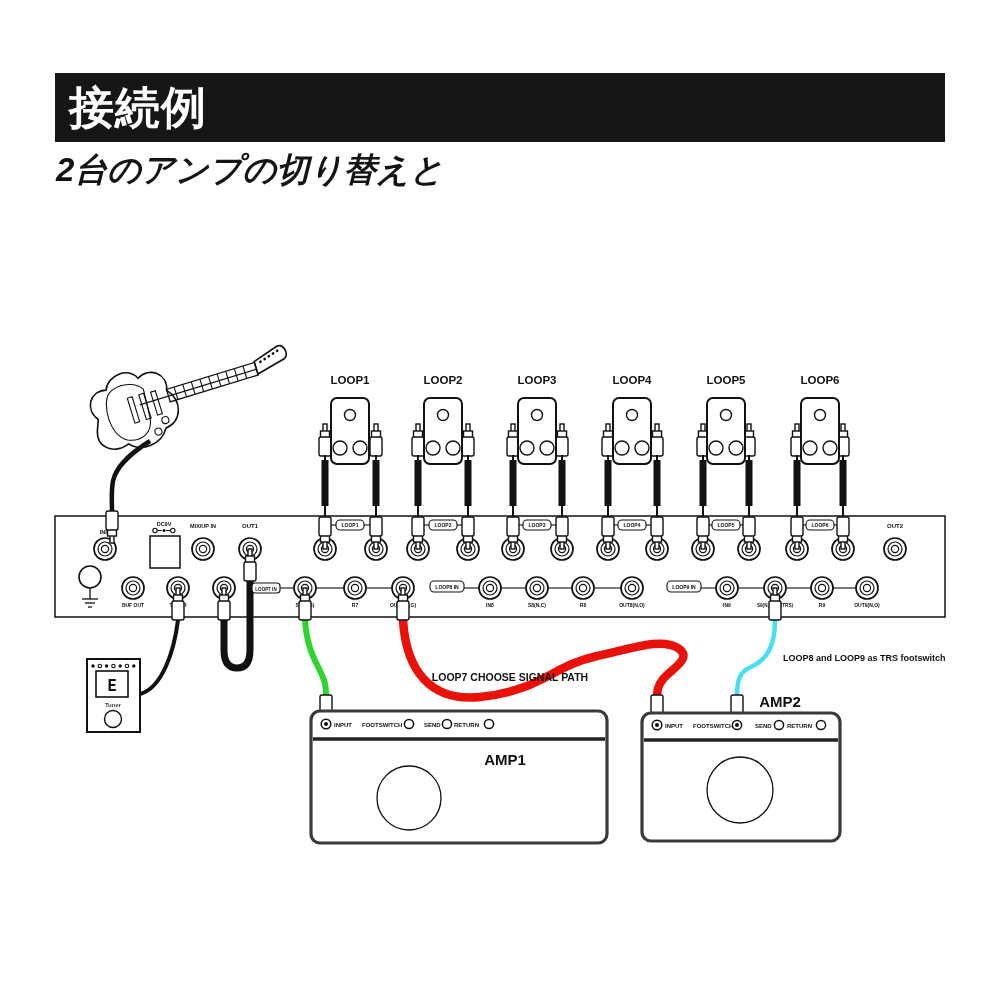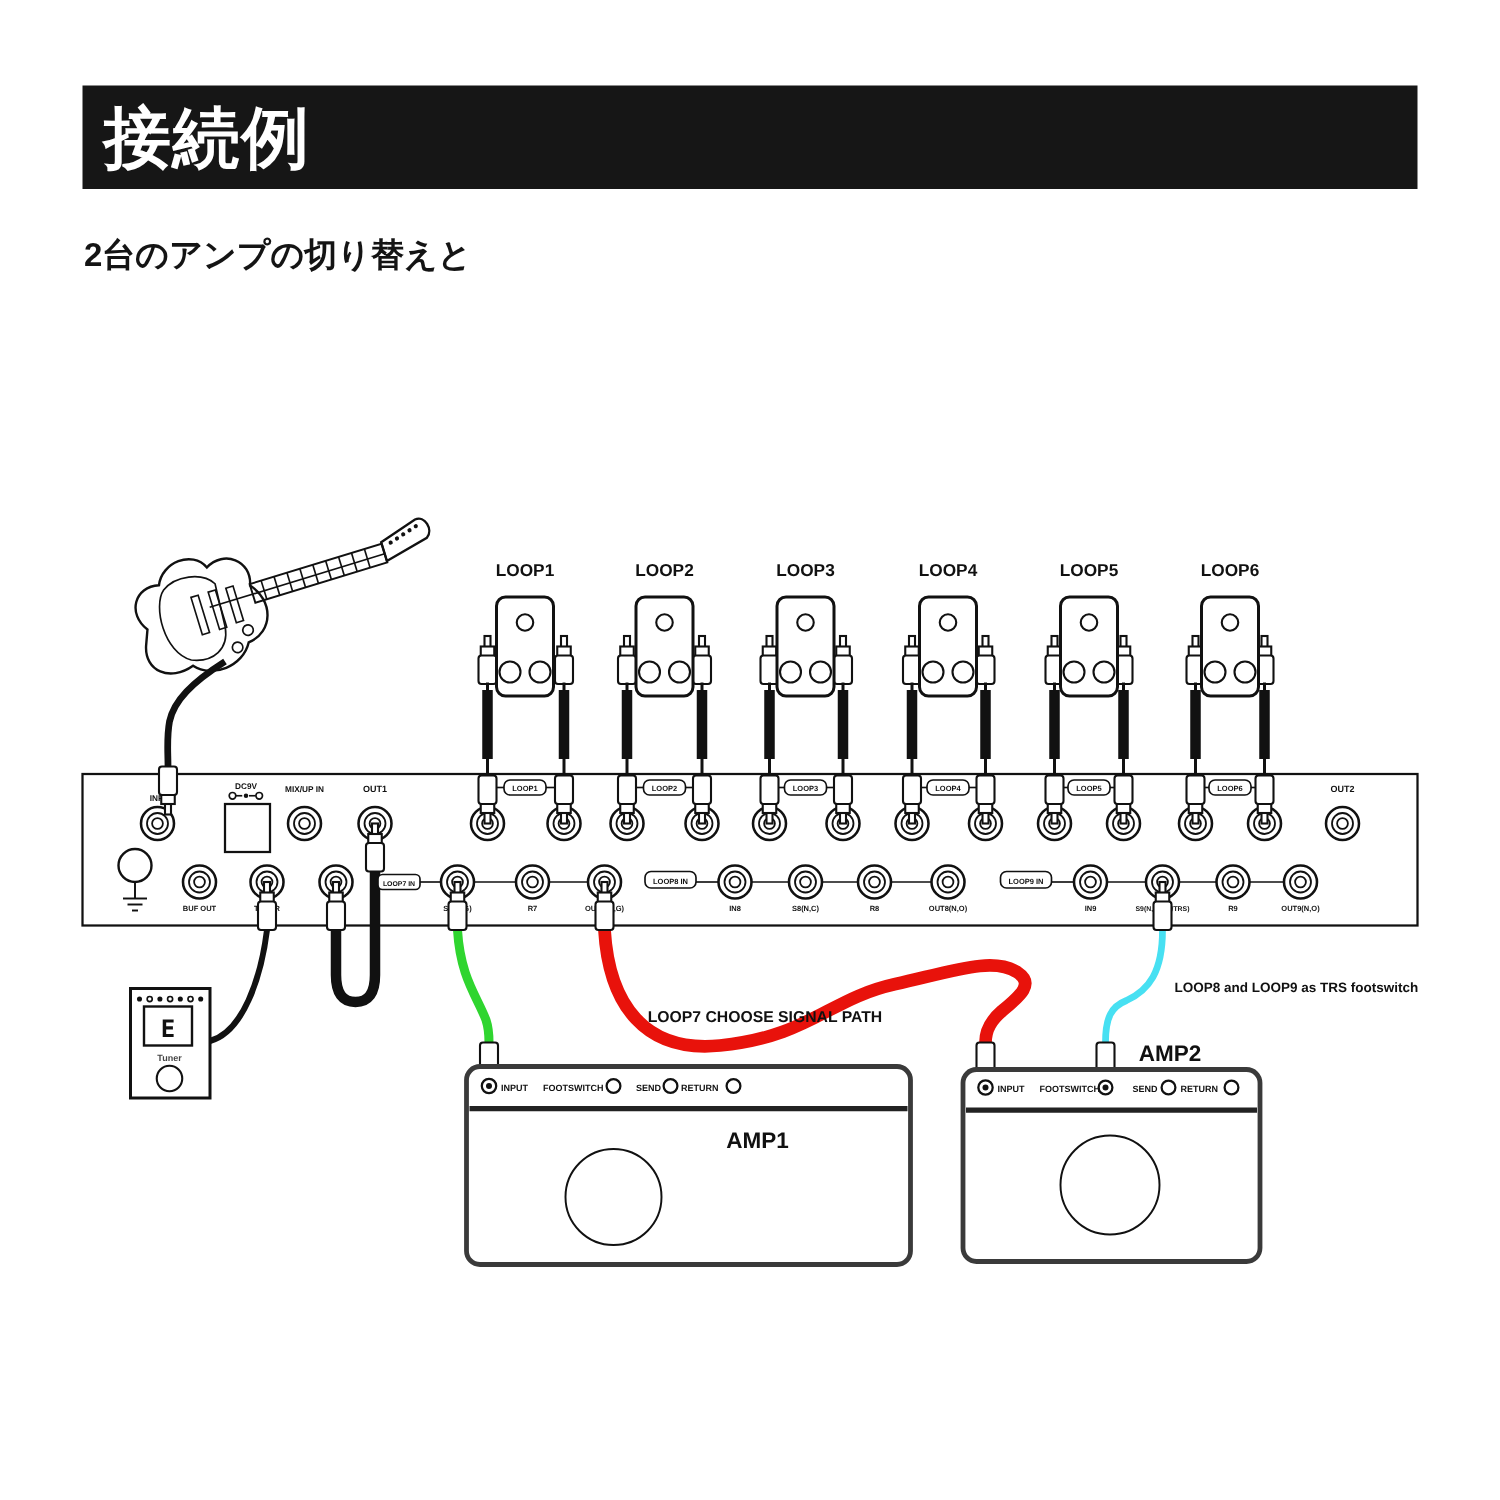--- a/index.html
+++ b/index.html
@@ -1,22 +1,22 @@
 <!DOCTYPE html>
 <html><head>
 <meta charset="utf-8">
 <style>
   html,body{margin:0;padding:0;background:#fff;}
   .page{position:relative;width:1000px;height:1000px;background:#fff;overflow:hidden;
         font-family:"Liberation Sans",sans-serif;}
-  .titlebar{position:absolute;left:55px;top:57px;width:890px;height:69px;background:#161616;
+  .titlebar{position:absolute;left:55px;top:73px;width:890px;height:69px;background:#161616;
             display:flex;align-items:center;}
   .titlebar .t{color:#fff;font-size:45px;font-weight:700;padding-left:14px;letter-spacing:1px;}
-  .subtitle{position:absolute;left:56px;top:146px;color:#141414;font-size:22px;font-weight:700;
-            line-height:47px;}
+  .subtitle{position:absolute;left:56px;top:146px;color:#141414;font-size:33px;font-weight:700;
+            line-height:47px;font-style:italic;}
   svg{position:absolute;left:0;top:340px;}
   svg text{font-family:"Liberation Sans",sans-serif;fill:#111;text-anchor:middle;}
   .ts{text-anchor:start;}
   .t4{font-size:4.6px;font-weight:700}
   .t5{font-size:5px;font-weight:700}
   .t55{font-size:5.5px;font-weight:700}
   .t6{font-size:6px;font-weight:700}
   .t9{font-size:9px;font-weight:700}
   .t10{font-size:10.5px;font-weight:700}
   .t11{font-size:11.5px;font-weight:700}

